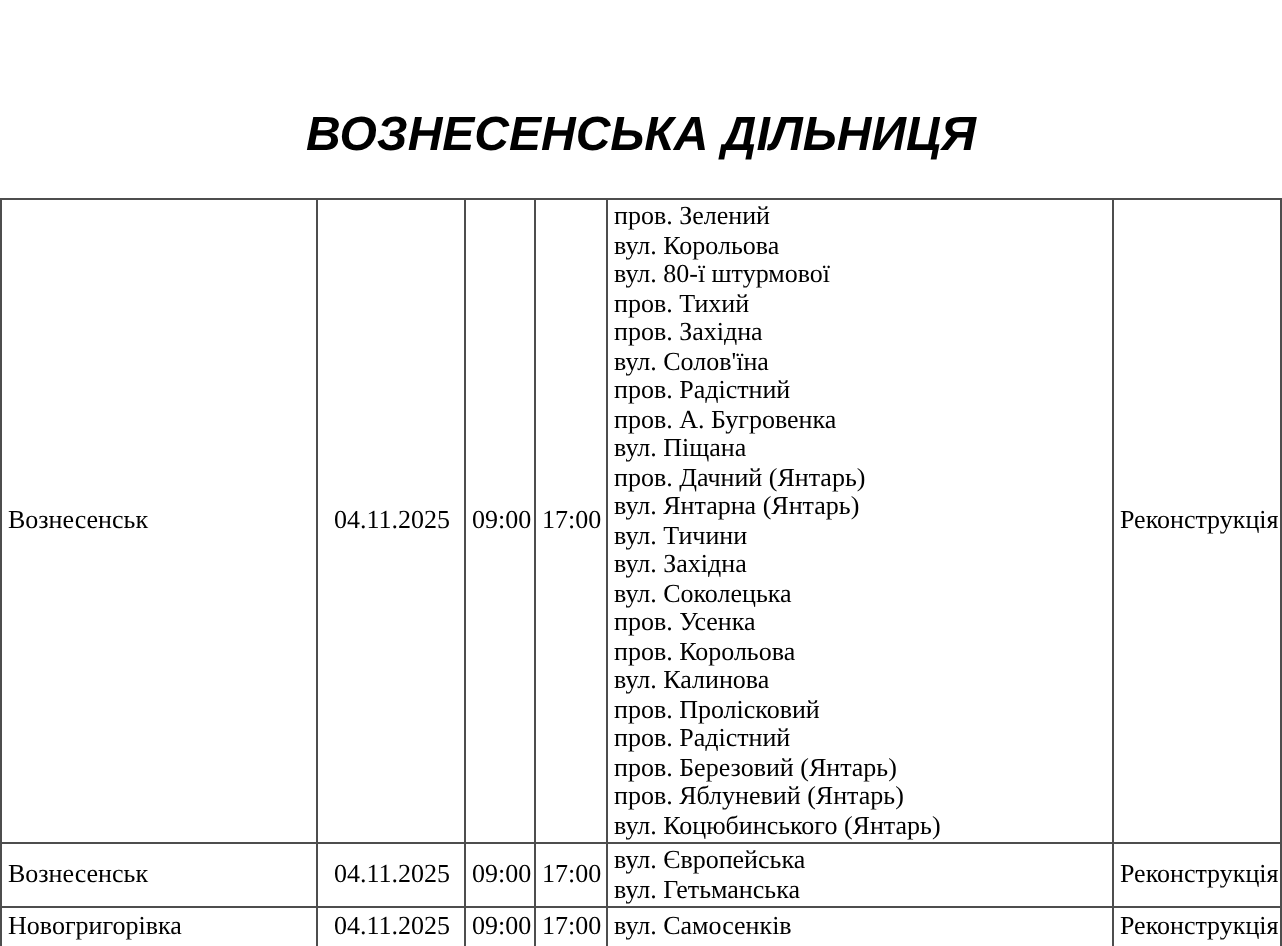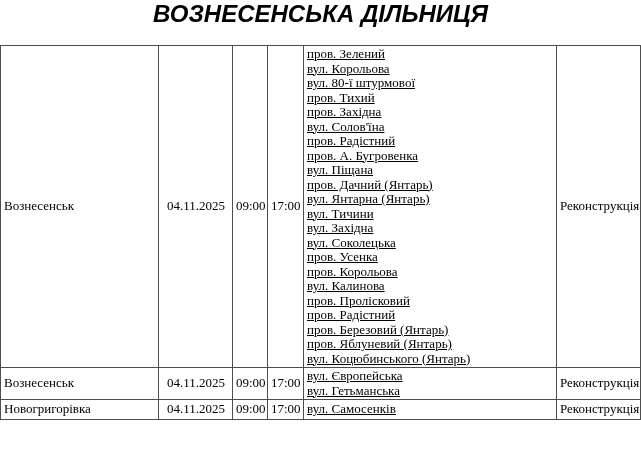--- a/index.html
+++ b/index.html
@@ -11,20 +11,21 @@
     position: relative;
     width: 641px;
     height: 473px;
     background: #ffffff;
     overflow: hidden;
     font-family: "Liberation Serif", serif;
     color: #000000;
   }
   .title {
     margin: 0;
+    padding-top: 54px;
     padding-bottom: 18px;
     text-align: center;
     font-family: "Liberation Sans", sans-serif;
     font-weight: bold;
     font-style: italic;
     font-size: 24px;
     line-height: 27px;
     color: #000000;
     letter-spacing: 0px;
   }
@@ -48,21 +49,20 @@
   tr.row-3   { height: 20px; }
   td.col-date { padding-left: 5px; text-align: center; }
   td.col-streets {
     vertical-align: middle;
     padding-left: 4px;
   }
   td.col-type { white-space: nowrap; padding-left: 2px; }
   .street-line {
     white-space: nowrap;
     height: 14.5px;
-    text-decoration: underline;
   }
 </style>
 </head>
 <body>
 
 <div class="page">
 
   <h1 class="title">ВОЗНЕСЕНСЬКА ДІЛЬНИЦЯ</h1>
 
   <table class="schedule">

